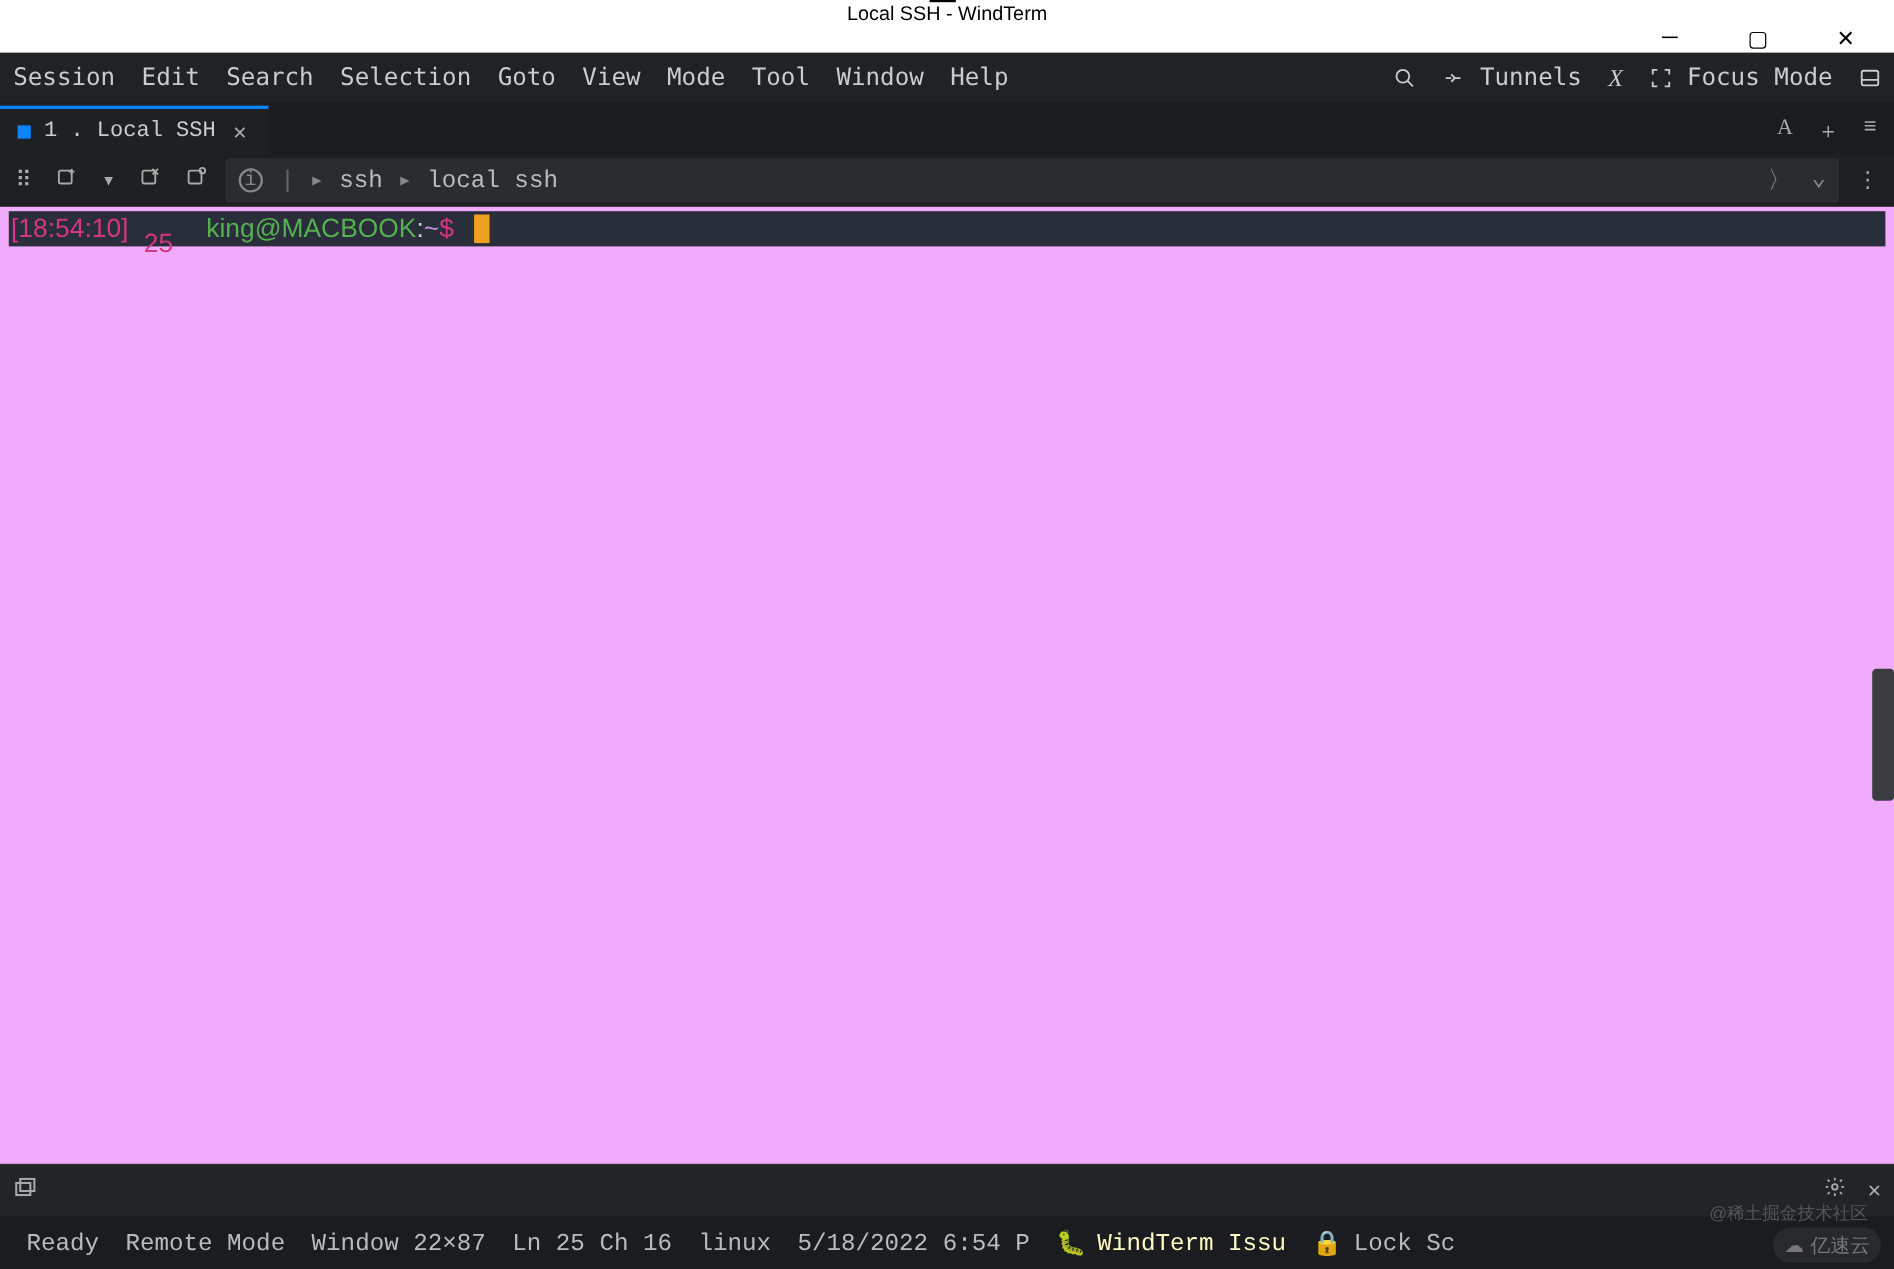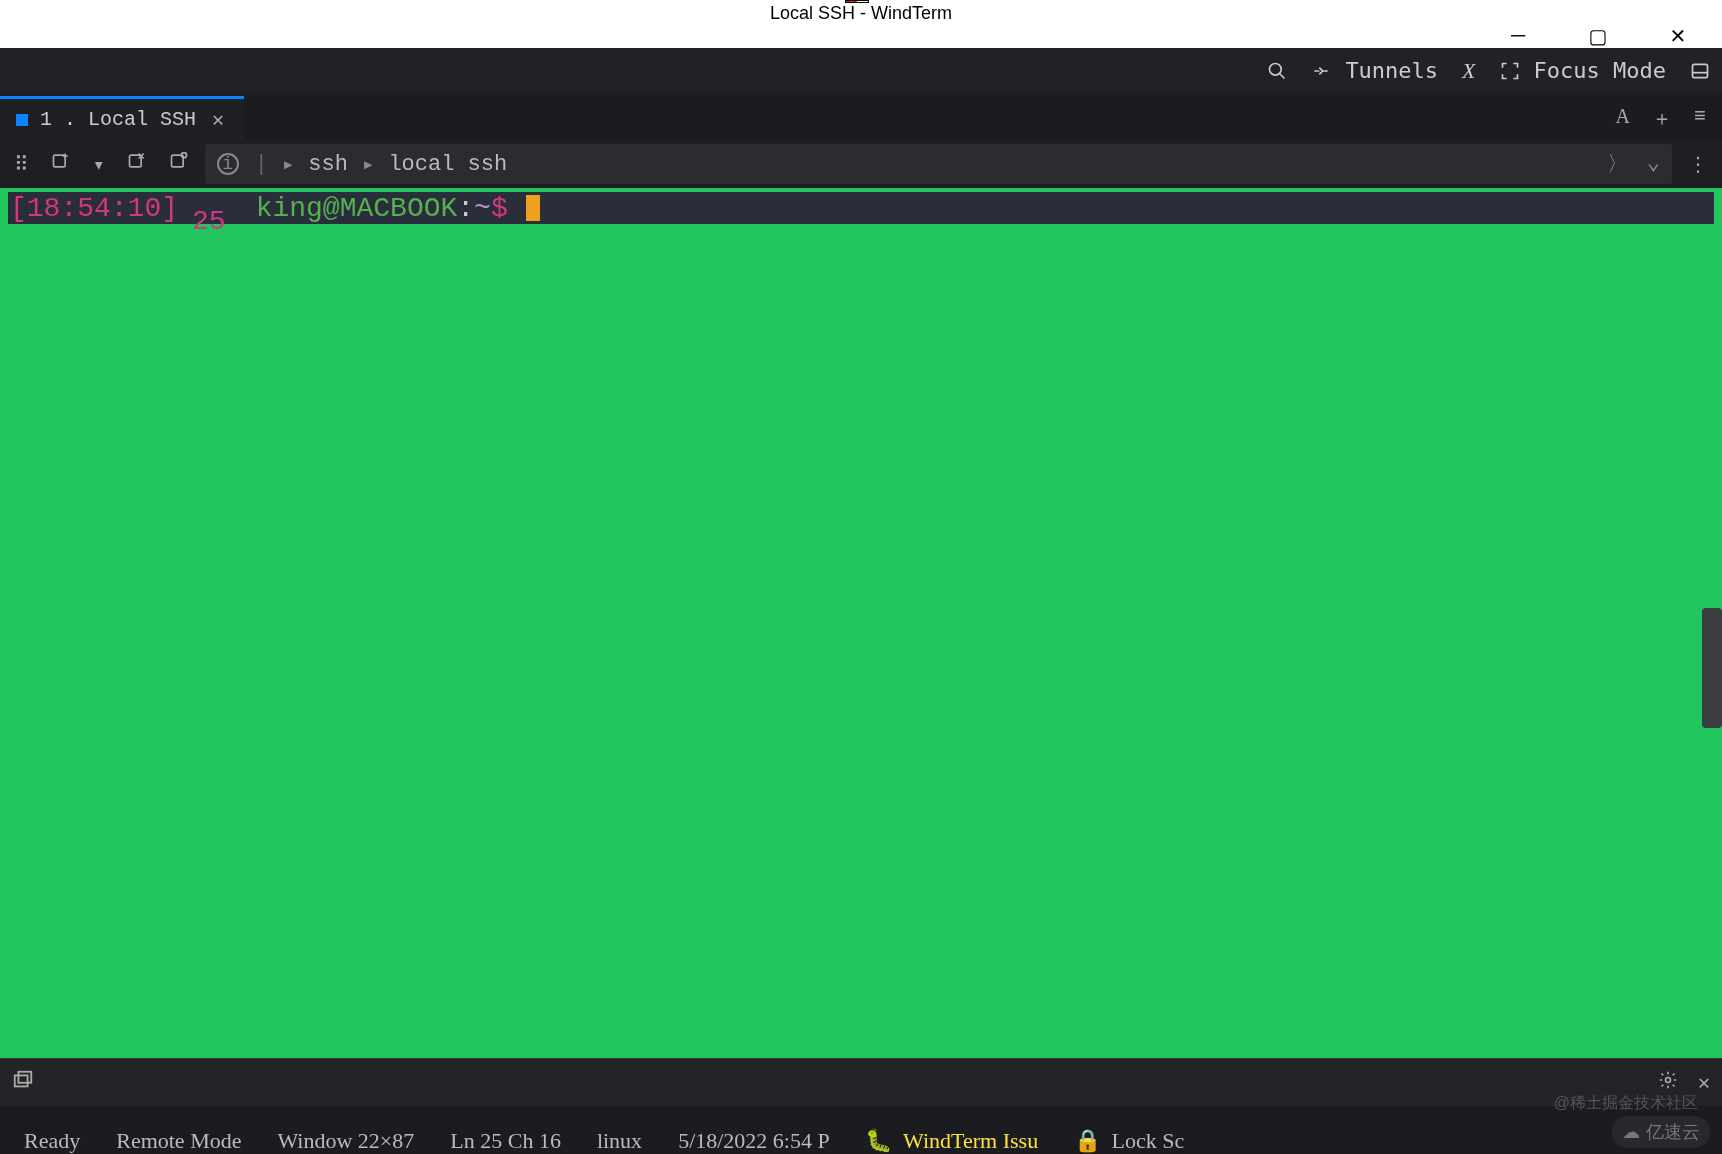--- a/index.html
+++ b/index.html
@@ -100,25 +100,25 @@
   gap: 16px;
   color: #bbb;
   font-size: 22px;
 }
 .bc-info { font-size:18px; border:2px solid #888; border-radius:50%; width:22px; height:22px; display:flex;align-items:center;justify-content:center;color:#888;}
 .bc-sep { color:#666; }
 .bc-arrow { color:#888; font-size:14px;}
 .bc-right { margin-left:auto; display:flex; gap:18px; color:#888;}
 .terminal {
   flex: 1;
-  background: #22c55e;
-  font-size: 28px;
+  background: #f0abfc;
+  font-size: 24px;
   padding: 4px 8px;
   position: relative;
-  font-family: Liberation Mono, monospace;
+  font-family: Liberation Sans, sans-serif;
 }
 .term-line {
   display: flex;
   align-items: center;
   gap: 14px;
   background: #2a2d3a;
   height: 32px;
   padding-left: 2px;
 }
 .ts { color: #d33682; }
@@ -138,29 +138,29 @@
   align-items:center;
   padding: 0 12px;
   gap: 18px;
   border-top:1px solid #333;
 }
 .panel-right { margin-left:auto; display:flex; gap:20px; color:#aaa; font-size:20px;}
 .statusbar {
   height: 48px;
   background: #1b1c1f;
   display:flex;
-  align-items:flex-end;
+  align-items:center;
   padding: 0 24px;
   font-size: 22px;
-  gap: 36px;
+  gap: 24px;
   color:#bbb;
-  font-family: Liberation Serif, serif;
+  font-family: Liberation Mono, monospace;
 }
 .statusbar .sitem { white-space:nowrap; }
-.status-link { color:#fde047; }
+.status-link { color:#fef9c3; }
 .sitem.lock { display:flex; align-items:center; gap:10px;}
 .watermark {
   position:absolute;
   right: 24px;
   bottom: 40px;
   color:#555;
   font-size:16px;
   font-family: sans-serif;
 }
 .watermark2 {
@@ -186,20 +186,32 @@
   <div class="app-icon"></div>
   <span>Local SSH - WindTerm</span>
   <div class="win-controls">
     <span>─</span>
     <span>▢</span>
     <span>✕</span>
   </div>
 </div>
 
 <div class="menubar">
+  <div class="menu-left">
+    <span class="mitem">Session</span>
+    <span class="mitem">Edit</span>
+    <span class="mitem">Search</span>
+    <span class="mitem">Selection</span>
+    <span class="mitem">Goto</span>
+    <span class="mitem">View</span>
+    <span class="mitem">Mode</span>
+    <span class="mitem">Tool</span>
+    <span class="mitem">Window</span>
+    <span class="mitem">Help</span>
+  </div>
   <div class="menu-right">
     <span class="mitem">
       <svg class="icon-svg" viewBox="0 0 24 24" fill="none" stroke="#ccc" stroke-width="2">
           <circle cx="10" cy="10" r="7"></circle>
           <line x1="15" y1="15" x2="21" y2="21"></line>
         </svg>
     </span>
     <span class="mitem">
       <svg class="icon-svg" viewBox="0 0 24 24" fill="none" stroke="#ccc" stroke-width="2">
           <path d="M4 12h6 M14 12h6 M10 8l4 4-4 4"></path>

